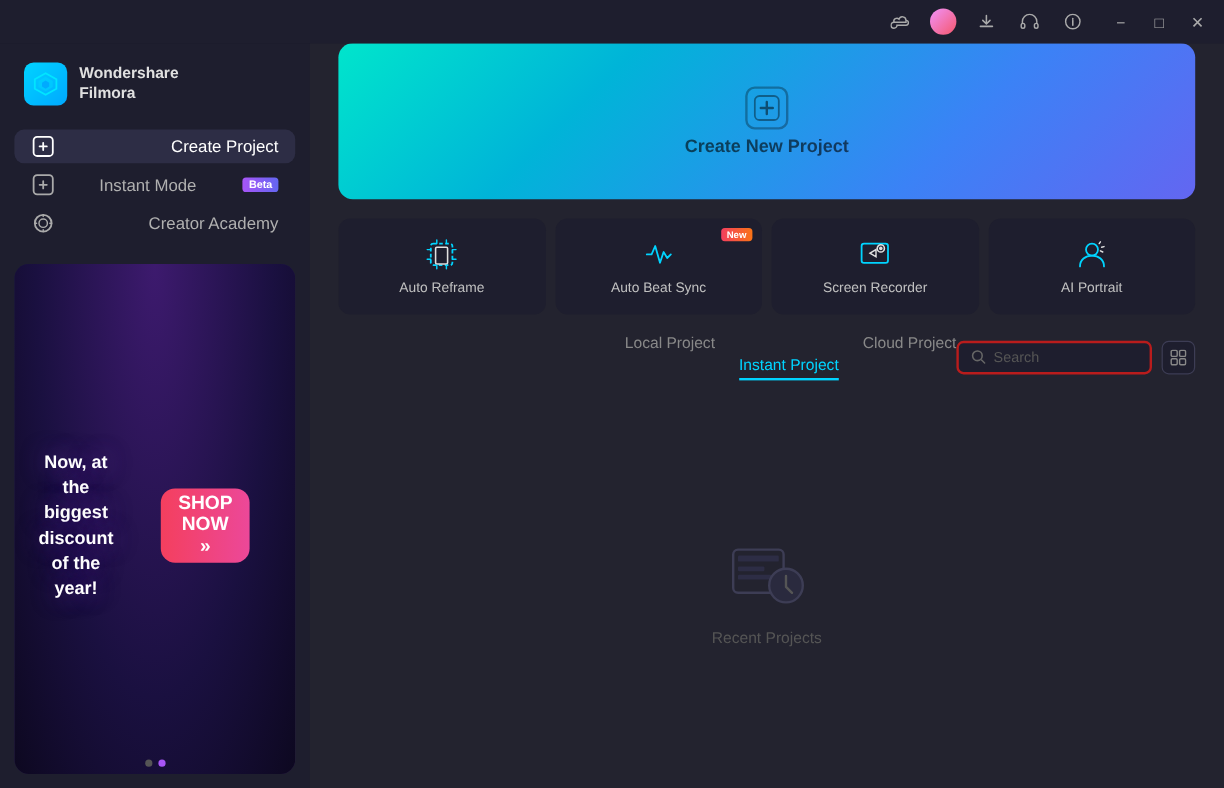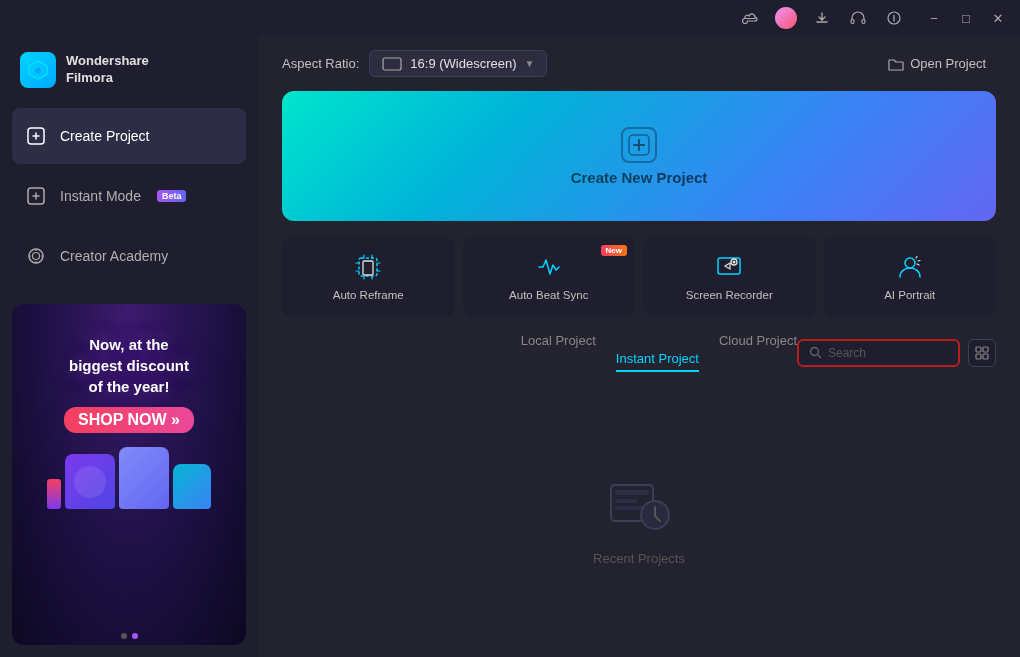--- a/index.html
+++ b/index.html
@@ -101,26 +101,27 @@
     .nav-items {
       display: flex;
       flex-direction: column;
       gap: 4px;
       padding: 0 12px;
     }
     .nav-item {
       display: flex;
       align-items: center;
       gap: 12px;
-      padding: 18px 14px;
+      padding: 4px 14px;
       border-radius: 8px;
       cursor: pointer;
       color: #b0b0b0;
       font-size: 14px;
       font-weight: 500;
+      justify-content: space-between;
     }
     .nav-item.active {
       background: #2d2d45;
       color: #ffffff;
     }
     .nav-item .nav-icon {
       font-size: 18px;
       width: 22px;
       text-align: center;
     }
@@ -141,23 +142,23 @@
       background: linear-gradient(135deg, #1a1a3e, #2d1b4e);
       flex: 1;
       position: relative;
       min-height: 240px;
     }
     .promo-content {
       position: absolute;
       top: 0; left: 0; right: 0; bottom: 0;
       padding: 20px;
       display: flex;
-      flex-direction: column;
       align-items: center;
       background: radial-gradient(ellipse at top, #3d1a6e 0%, #1a1040 60%, #0d0820 100%);
+      gap: 40px;
     }
     .promo-title {
       color: #ffffff;
       font-size: 15px;
       font-weight: 700;
       text-align: center;
       line-height: 1.4;
       margin-top: 10px;
       text-shadow: 0 0 20px rgba(168, 85, 247, 0.5);
     }
@@ -509,38 +510,20 @@
         <div style="position:absolute;bottom:6px;left:0;right:0;display:flex;justify-content:center;gap:5px;">
           <div class="dot"></div>
           <div class="dot active"></div>
         </div>
       </div>
     </div>
   </div>
 
   <div class="content">
 
-    <div class="top-bar">
-      <div class="aspect-ratio-section">
-        <span class="aspect-label">Aspect Ratio:</span>
-        <div class="aspect-select">
-          <svg width="20" height="14" viewBox="0 0 20 14" fill="none">
-            <rect x="1" y="1" width="18" height="12" rx="2" stroke="#aaa" stroke-width="1.2"></rect>
-          </svg>
-          <span>16:9 (Widescreen)</span>
-          <span class="arrow">▼</span>
-        </div>
-      </div>
-      <div class="open-project-btn">
-        <svg width="16" height="14" viewBox="0 0 16 14" fill="none">
-          <path d="M1 3h5l2 2h7v8H1z" stroke="#aaa" stroke-width="1.2" fill="none" stroke-linejoin="round"></path>
-        </svg>
-        <span>Open Project</span>
-      </div>
-    </div>
 
     <div class="create-banner">
       <div class="create-plus">
         <svg width="22" height="22" viewBox="0 0 22 22" fill="none">
           <rect x="1" y="1" width="20" height="20" rx="4" stroke="rgba(0,0,0,0.4)" stroke-width="1.5"></rect>
           <path d="M11 6v10M6 11h10" stroke="rgba(0,0,0,0.5)" stroke-width="2" stroke-linecap="round"></path>
         </svg>
       </div>
       <div class="create-banner-text">Create New Project</div>
     </div>

